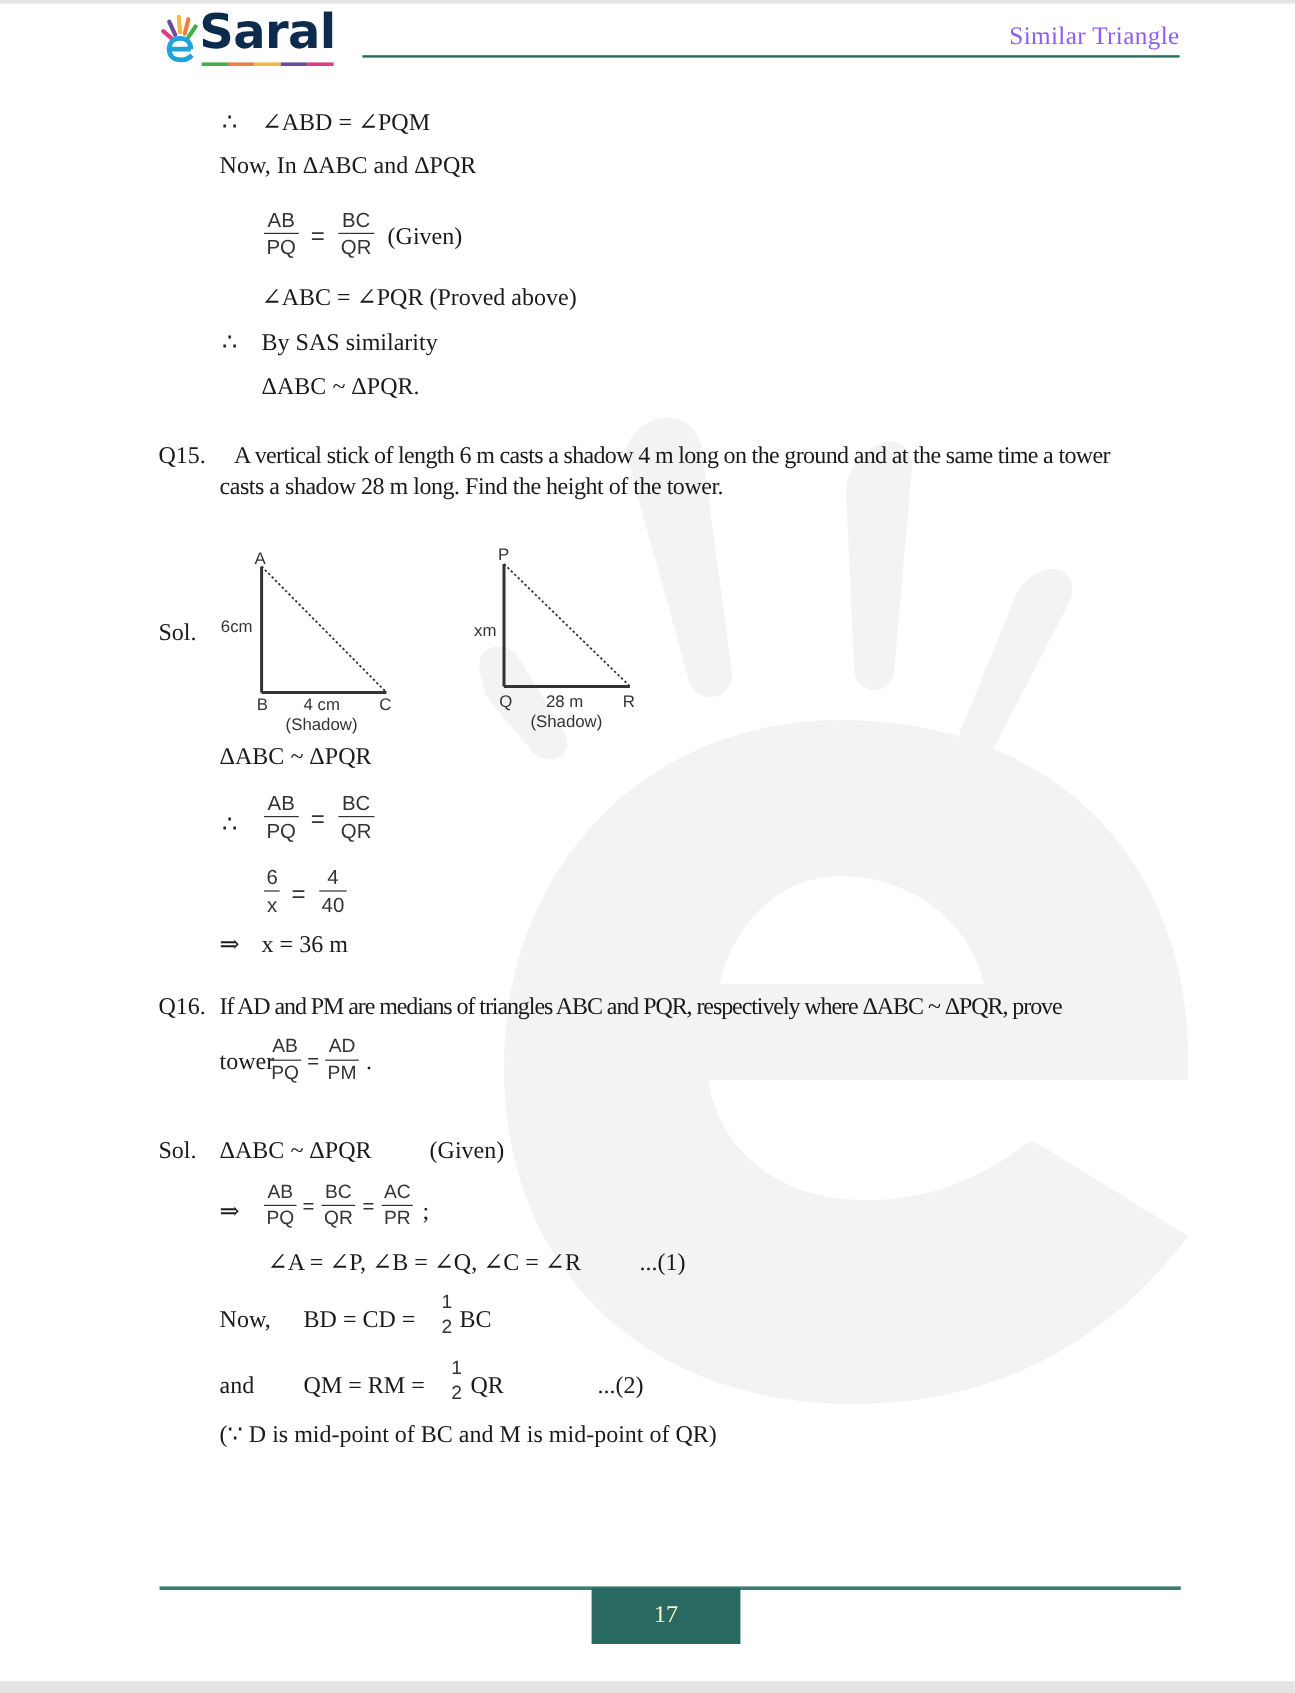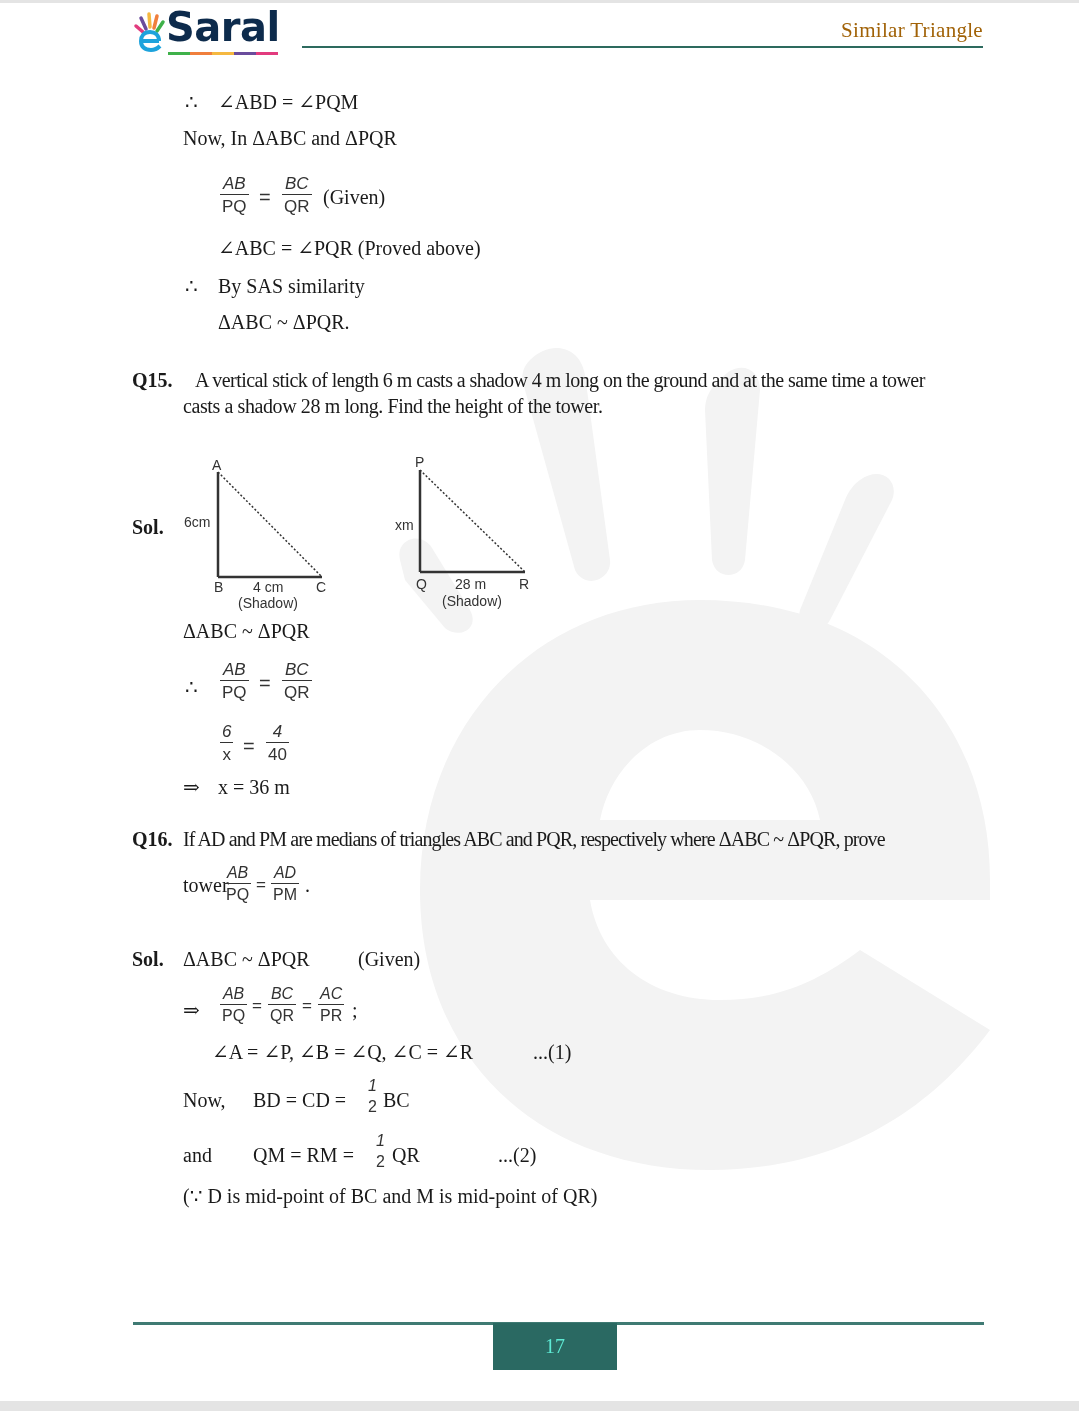--- a/index.html
+++ b/index.html
@@ -20,43 +20,43 @@
   .logo-text {
     position: absolute; left: 34px; top: -4px;
     font-family: "DejaVu Sans", "Liberation Sans", sans-serif;
     font-size: 40px; font-weight: bold; color: #0d2b4c; letter-spacing: -0.5px;
   }
   .logo-stripe { position: absolute; left: 3px; top: 44px; height: 3px; width: 110px; display: flex; }
   .logo-stripe span { flex: 1; height: 3px; }
   .header-rule { position: absolute; left: 302px; top: 46px; width: 681px; height: 2px; background: #2d6a5e; }
   .header-title {
     position: absolute; right: 96px; top: 18px;
-    font-size: 21px; color: #a16207; letter-spacing: 0.3px;
+    font-size: 21px; color: #8b5cf6; letter-spacing: 0.3px;
   }
 
   .t { position: absolute; font-size: 20px; white-space: nowrap; line-height: 1; }
-  .b { font-weight: bold; }
+  .b { font-weight: normal; }
 
   
   .frac { position: absolute; display: inline-flex; flex-direction: column; align-items: center;
           font-family: "Liberation Sans", "DejaVu Sans", sans-serif; font-size: 17px; color: #333; }
-  .frac .num { padding: 0 2px 2px; line-height: 1; font-style: italic; }
+  .frac .num { padding: 0 2px 2px; line-height: 1; }
   .frac .den { padding: 3px 2px 0; line-height: 1; border-top: 1.5px solid #333; }
   .frac.small { font-size: 16px; }
 
   .eq { position: absolute; font-family: "Liberation Sans", sans-serif; font-size: 20px; color: #333; }
 
   .q-text { position: absolute; font-size: 20px; letter-spacing: -0.4px; line-height: 1; white-space: nowrap; }
 
   .diagram { position: absolute; }
   .diagram text { font-family: "Liberation Sans", "DejaVu Sans", sans-serif; font-size: 14px; fill: #333; }
 
   .footer-rule { position: absolute; left: 133px; top: 1322px; width: 851px; height: 3px; background: #3f7a73; }
   .page-box { position: absolute; left: 493px; top: 1323px; width: 124px; height: 47px; background: #2a6962;
-              color: #5eead4; font-size: 20px; display: flex; align-items: center; justify-content: center; }
+              color: #fef9c3; font-size: 20px; display: flex; align-items: center; justify-content: center; }
 </style>
 </head>
 <body>
 
 <div class="topbar"></div>
 
 <svg class="watermark" viewBox="0 0 1079 1411">
   <g fill="#f3f3f3">
     <path d="M418,950 C418,780 540,660 700,660 C840,660 930,760 935,900 L605,900 C615,840 650,800 700,800 C760,800 800,840 800,900 L935,900 C935,920 935,930 930,940 L560,940 C570,1040 640,1100 720,1100 C790,1100 840,1070 880,1030 L935,1085 C880,1150 800,1190 710,1190 C540,1190 418,1080 418,950 Z" opacity="0"></path>
     <path d="M700,600 C880,600 990,720 990,880 L990,900 L590,900 C600,960 650,1000 720,1000 C780,1000 820,980 860,950 L990,1030 C930,1110 840,1170 710,1170 C540,1170 420,1060 420,890 C420,720 540,600 700,600 Z M700,730 C650,730 610,770 600,820 L820,820 C810,770 760,730 700,730 Z"></path>
@@ -191,21 +191,21 @@
   <span class="num">BC</span>
     <span class="den">QR</span>
 </div>
 <div class="eq" style="left:302px;top:996px;font-size:17px">=</div>
 <div class="frac small" style="left:318px;top:986px">
   <span class="num">AC</span>
     <span class="den">PR</span>
 </div>
 <div class="t" style="left:352px;top:1000px">;</div>
 
-<div class="t" style="left:212px;top:1042px">∠A = ∠P, ∠B = ∠Q, ∠C = ∠R</div>
+<div class="t" style="left:223px;top:1042px">∠A = ∠P, ∠B = ∠Q, ∠C = ∠R</div>
 <div class="t" style="left:533px;top:1042px">...(1)</div>
 
 <div class="t" style="left:183px;top:1090px">Now,</div>
 <div class="t" style="left:253px;top:1090px">BD = CD =</div>
 <div class="frac small" style="left:366px;top:1078px">
   <span class="num">1</span>
     <span class="den" style="border-top:none">2</span>
 </div>
 <div class="t" style="left:383px;top:1090px">BC</div>
 

